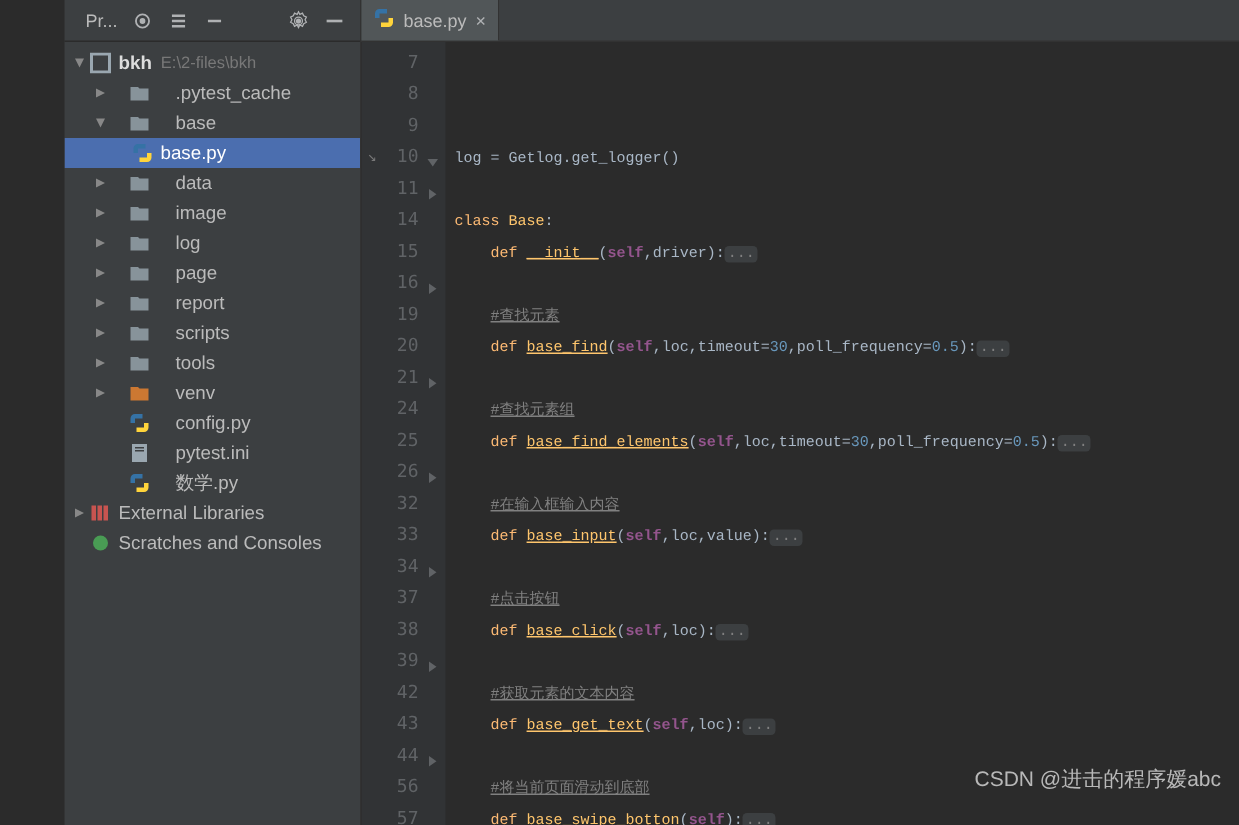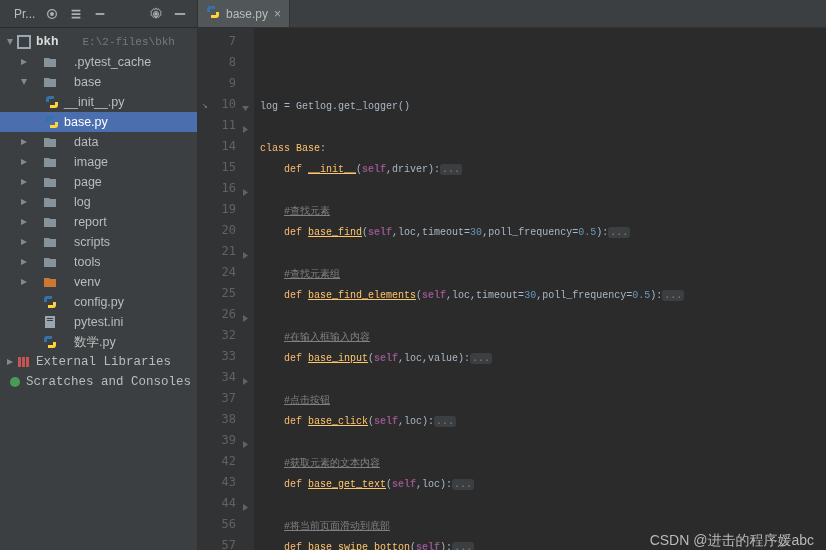--- a/index.html
+++ b/index.html
@@ -5,38 +5,38 @@
 * { margin: 0; padding: 0; box-sizing: border-box; }
 body {
   width: 826px; height: 550px;
   background: #2b2b2b;
   font-family: "Segoe UI", Arial, sans-serif;
   font-size: 12px;
   color: #bbbbbb;
   overflow: hidden;
   position: relative;
 }
-.container { display: flex; height: 100%; }
+.container { display: flex; height: 100%; padding-left: 43px; }
 
 
 .sidebar { width: 198px; background: #3c3f41; display: flex; flex-direction: column; border-right: 1px solid #323232; }
 .sidebar-toolbar { height: 28px; display: flex; align-items: center; padding: 0 6px; gap: 2px; border-bottom: 1px solid #2b2b2b; }
 .tool-label { font-size: 12px; color: #bbb; padding: 0 4px; display: flex; align-items: center; }
 .tool-btn { width: 22px; height: 22px; display: flex; align-items: center; justify-content: center; color: #afb1b3; cursor: pointer; }
 .tool-btn svg { width: 14px; height: 14px; }
 .spacer { flex: 1; }
 .tree { padding: 4px 0; overflow: auto; font-size: 12.5px; }
 .tree-row { display: flex; align-items: center; height: 20px; padding-right: 6px; white-space: nowrap; cursor: pointer; }
 .tree-row.selected { background: #4b6eaf; color: #fff; }
 .tree-row .caret { width: 12px; display: inline-flex; justify-content: center; color: #888; }
 .tree-row .caret svg { width: 8px; height: 8px; }
 .tree-row .icon { width: 16px; height: 16px; display: inline-flex; align-items: center; justify-content: center; margin-right: 4px; }
 .tree-row .icon svg { width: 14px; height: 14px; }
-.tree-row .hint { color: #787878; margin-left: 24px; font-size: 11px; }
-.i0 { padding-left: 4px; font-family: Liberation Mono, monospace; }
+.tree-row .hint { color: #787878; margin-left: 6px; font-size: 11px; }
+.i0 { padding-left: 4px; }
 .i1 { padding-left: 18px; gap: 12px; }
 .i2 { padding-left: 32px; }
 
 
 .editor { flex: 1; display: flex; flex-direction: column; }
 .tabs { height: 28px; background: #3c3f41; display: flex; align-items: stretch; border-bottom: 1px solid #323232; }
 .tab { display: flex; align-items: center; padding: 0 8px; gap: 6px; background: #515658; color: #bbb; border-right: 1px solid #323232; }
 .tab .close { color: #afb1b3; cursor: pointer; }
 .editor-body { flex: 1; display: flex; background: #2b2b2b; overflow: hidden; }
 .gutter { width: 56px; background: #313335; color: #606366; text-align: right; padding-right: 18px; font-family: Consolas, monospace; font-size: 12px; line-height: 21px; padding-top: 3px; position: relative; }
@@ -48,21 +48,21 @@
 .code .line { height: 21px; }
 .kw { color: #fdba74; }
 .fn { color: #ffc66d; }
 .fnu { color: #ffc66d; text-decoration: underline; }
 .self { color: #94558d; font-weight: bold; }
 .num { color: #6897bb; }
 .cmt { color: #808080; text-decoration: underline; }
 .fold-dots { color: #808080; background: #3c3f41; border-radius: 3px; padding: 0 2px; }
 .py-logo { display:inline-block; }
 
-.watermark { position: absolute; right: 12px; bottom: 0; color: #b8b8b8; font-size: 14px; font-family: Arial, sans-serif; pointer-events: none; margin-left: 34px; }
+.watermark { position: absolute; right: 12px; bottom: 21px; color: #b8b8b8; font-size: 14px; font-family: Arial, sans-serif; pointer-events: none; margin-left: 34px; }
 </style>
 </head>
 <body>
 
 <div class="container">
 
   <div class="sidebar">
     <div class="sidebar-toolbar">
       <span class="tool-label">
         <svg viewBox="0 0 16 16" fill="#afb1b3">
@@ -136,38 +136,28 @@
                 <path d="M1 1l6 3-6 3z" transform="rotate(90 4 4)"></path>
               </svg>
             </span>
             <span class="icon">
               <svg viewBox="0 0 14 14" fill="#87939a">
                 <path d="M1 3h5l1 1h6v8H1z"></path>
               </svg>
             </span>
             <span>base</span>
           </div>
-          <div class="tree-row i2">
+          <div class="tree-row i2 selected">
             <span class="caret"></span>
             <span class="icon">
               <svg viewBox="0 0 14 14">
                 <path d="M6 1h3v3H4v3H1V4a3 3 0 013-3z" fill="#3572A5"></path>
                 <path d="M8 13H5v-3h5V7h3v3a3 3 0 01-3 3z" fill="#FFD43B"></path>
               </svg>
             </span>
-            <span>__init__.py</span>
-          </div>
-          <div class="tree-row i2 selected">
-            <span class="caret"></span>
-            <span class="icon">
-              <svg viewBox="0 0 14 14">
-                <path d="M6 1h3v3H4v3H1V4a3 3 0 013-3z" fill="#3572A5"></path>
-                <path d="M8 13H5v-3h5V7h3v3a3 3 0 01-3 3z" fill="#FFD43B"></path>
-              </svg>
-            </span>
             <span>base.py</span>
           </div>
           <div class="tree-row i1">
             <span class="caret">
               <svg viewBox="0 0 8 8" fill="#888">
                 <path d="M1 1l6 3-6 3z"></path>
               </svg>
             </span>
             <span class="icon">
               <svg viewBox="0 0 14 14" fill="#87939a">
@@ -193,34 +183,34 @@
             <span class="caret">
               <svg viewBox="0 0 8 8" fill="#888">
                 <path d="M1 1l6 3-6 3z"></path>
               </svg>
             </span>
             <span class="icon">
               <svg viewBox="0 0 14 14" fill="#87939a">
                 <path d="M1 3h5l1 1h6v8H1z"></path>
               </svg>
             </span>
+            <span>log</span>
+          </div>
+          <div class="tree-row i1">
+            <span class="caret">
+              <svg viewBox="0 0 8 8" fill="#888">
+                <path d="M1 1l6 3-6 3z"></path>
+              </svg>
+            </span>
+            <span class="icon">
+              <svg viewBox="0 0 14 14" fill="#87939a">
+                <path d="M1 3h5l1 1h6v8H1z"></path>
+              </svg>
+            </span>
             <span>page</span>
-          </div>
-          <div class="tree-row i1">
-            <span class="caret">
-              <svg viewBox="0 0 8 8" fill="#888">
-                <path d="M1 1l6 3-6 3z"></path>
-              </svg>
-            </span>
-            <span class="icon">
-              <svg viewBox="0 0 14 14" fill="#87939a">
-                <path d="M1 3h5l1 1h6v8H1z"></path>
-              </svg>
-            </span>
-            <span>log</span>
           </div>
           <div class="tree-row i1">
             <span class="caret">
               <svg viewBox="0 0 8 8" fill="#888">
                 <path d="M1 1l6 3-6 3z"></path>
               </svg>
             </span>
             <span class="icon">
               <svg viewBox="0 0 14 14" fill="#87939a">
                 <path d="M1 3h5l1 1h6v8H1z"></path>

